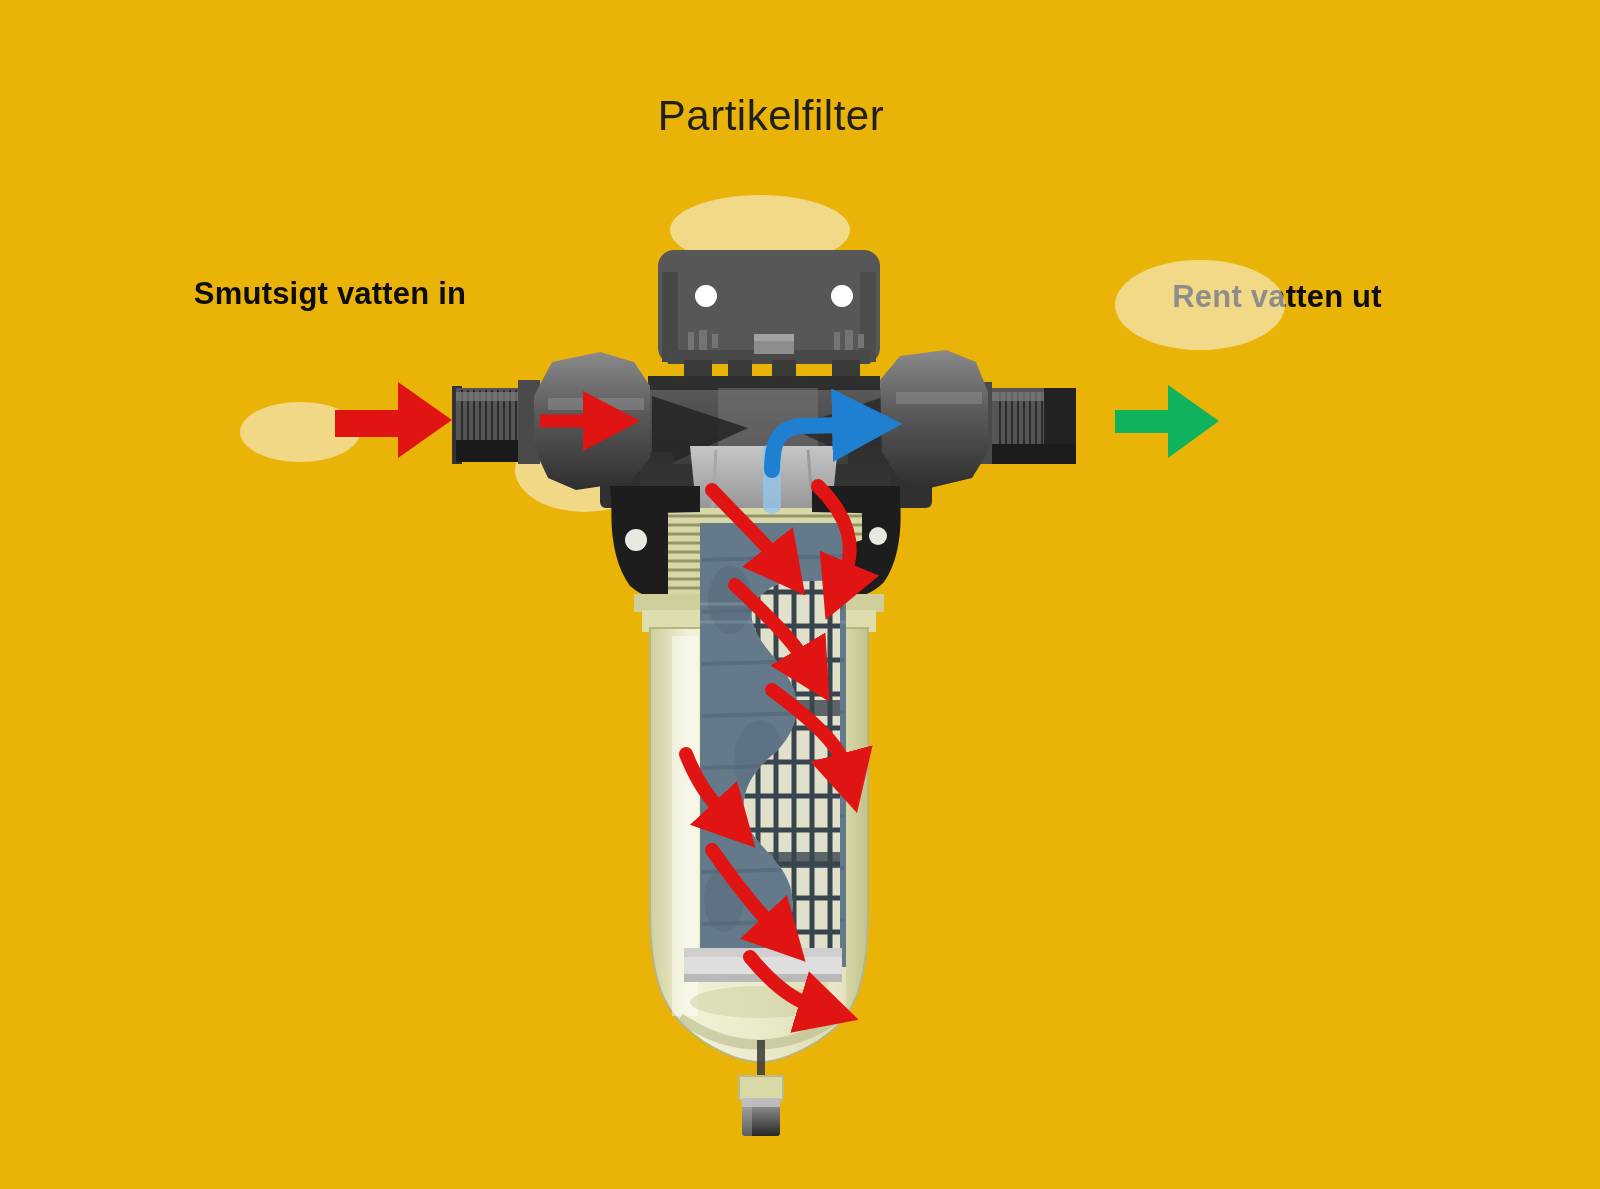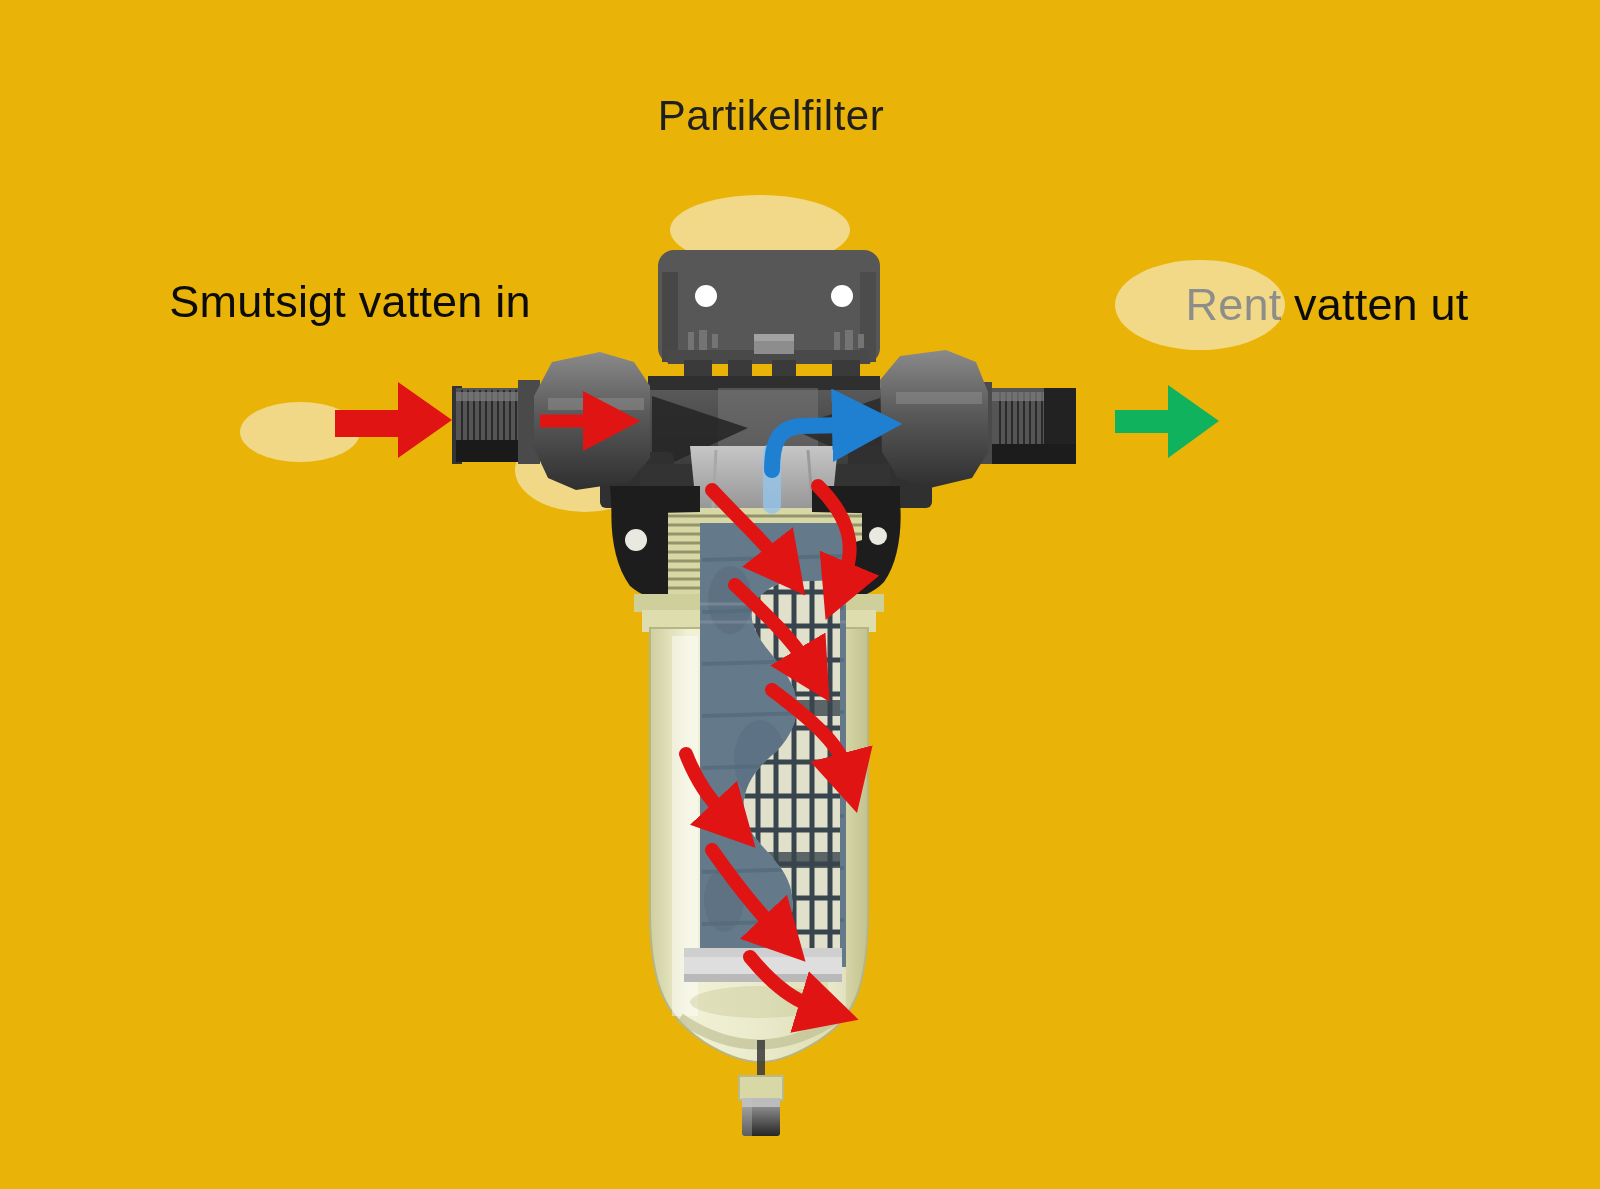--- a/index.html
+++ b/index.html
@@ -1,23 +1,23 @@
 <!DOCTYPE html>
 <html style="--text_title: #1f1f1f; --text_label: #0c0c0c; --arrow_red: #e11414; --arrow_green: #10b25e; --arrow_blue: #1f80d2; --arrow_blue_light: #93c4ea; --bracket_gray: #575757; --head_gray: #4a4a4a; --head_dark: #2f2f2f; --collar_black: #1d1d1d; --thread_fill: #d8d8a6; --thread_line: #94946a; --bowl_fill: #e9e9ca; --bowl_edge: #c9c996; --cartridge: #64798a; --grid_bg: #e0e0cb; --grid_line: #39454e; --endcap: #dedede; --metal_mid: #555555; --metal_dark: #222222;"><head>
 <meta charset="utf-8">
 <style>
   html,body{margin:0;padding:0;background:#fff;}
   #canvas{position:relative;width:1600px;height:1189px;background:#eab308;overflow:hidden;
           font-family:"Liberation Sans", sans-serif;}
   .title{position:absolute;left:771px;top:92px;transform:translateX(-50%);
          font-size:42px;font-weight:400;color:var(--text_title,#1f1f1f);white-space:nowrap;letter-spacing:.5px;}
-  .label{position:absolute;transform:translateX(-50%);font-weight:400;font-size:45px;
-         color:var(--text_label,#0c0c0c);white-space:nowrap;letter-spacing:.2px;margin-left:20px;}
+  .label{position:absolute;transform:translateX(-50%);font-weight:700;font-size:31px;
+         color:var(--text_label,#0c0c0c);white-space:nowrap;letter-spacing:.2px;}
   .label-left{left:330px;top:276px;}
-  .label-right{left:1307px;top:279px;text-align:center;}
+  .label-right{left:1277px;top:279px;text-align:center;}
   svg{position:absolute;left:0;top:0;}
 </style>
 </head>
 <body>
 
 <div id="canvas">
 
   <div class="title">Partikelfilter</div>
   <div class="label label-left">Smutsigt vatten in</div>
   <div class="label label-right">Rent vatten ut</div>

